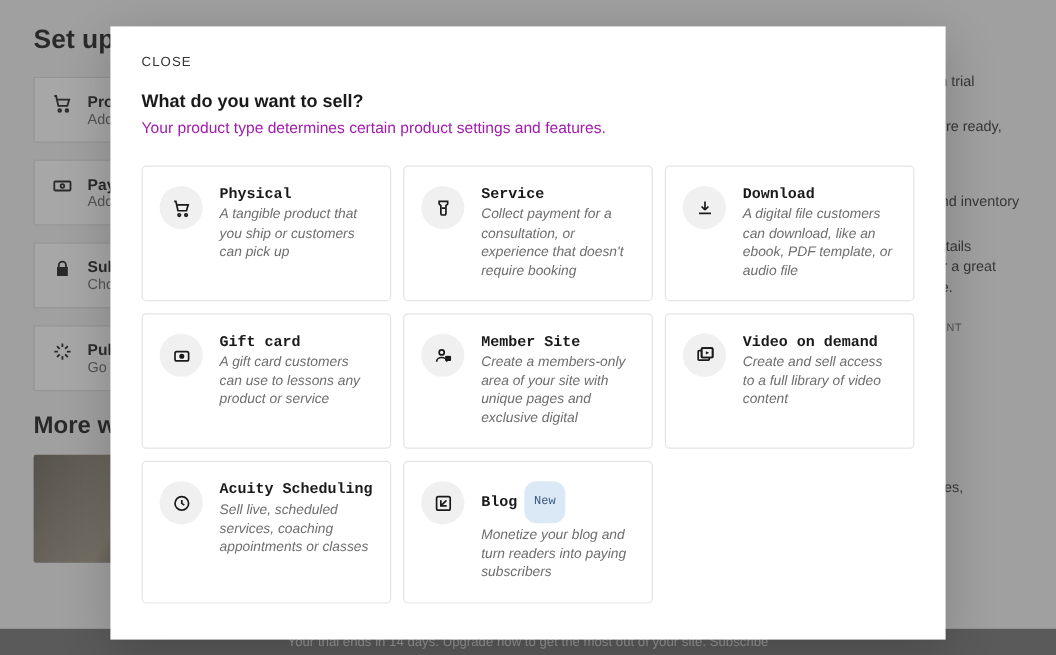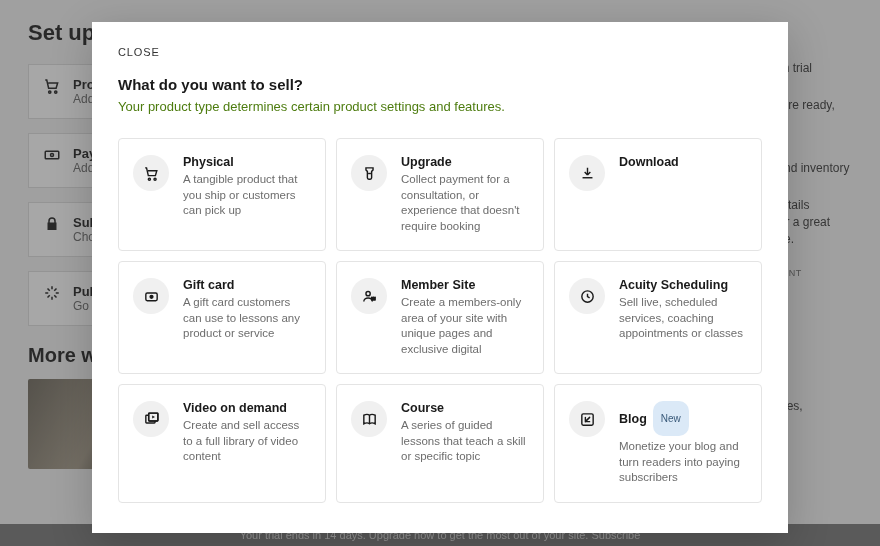--- a/index.html
+++ b/index.html
@@ -70,21 +70,21 @@
     font-size: 11px;
     letter-spacing: 0.08em;
     color: #333;
     background: none; border: none;
     cursor: pointer;
     padding: 0;
     margin-bottom: 18px;
     text-align: center;
   }
   .modal-title { font-size: 15px; font-weight: 700; margin-bottom: 6px; }
-  .modal-sub { font-size: 13px; color: #4d7c0f; margin-bottom: 24px; }
+  .modal-sub { font-size: 13px; color: #a21caf; margin-bottom: 24px; }
 
   .grid {
     display: grid;
     grid-template-columns: repeat(3, 1fr);
     gap: 10px;
   }
   .opt {
     border: 1px solid #e4e4e4;
     border-radius: 4px;
     padding: 16px 14px 16px 14px;
@@ -98,22 +98,22 @@
   .opt-icon {
     width: 36px; height: 36px;
     border-radius: 50%;
     background: #f0f0f0;
     display: flex; align-items: center; justify-content: center;
     flex: none;
     color: #1a1a1a;
   }
   .opt-icon svg { width: 17px; height: 17px; }
   .opt-body { flex:1; }
-  .opt-title { font-size: 12.5px; font-weight: 700; margin-bottom: 3px; display:flex; align-items:center; gap:6px;}
-  .opt-desc { font-size: 11.5px; color: #6d6d6d; line-height: 1.35; }
+  .opt-title { font-size: 12.5px; font-weight: 700; margin-bottom: 3px; display:flex; align-items:center; gap:6px;font-family:Liberation Mono, monospace;}
+  .opt-desc { font-size: 11.5px; color: #6d6d6d; line-height: 1.35; font-style: italic; }
   .badge {
     display:inline-block;
     background:#dbe9f7;
     color:#3a5a7a;
     font-size:10px;
     font-weight:500;
     padding:12px 8px;
     border-radius:10px;
   }
 </style>
@@ -217,34 +217,35 @@
       </div>
 
       <div class="opt">
         <div class="opt-icon">
           <svg viewBox="0 0 24 24" fill="none" stroke="currentColor" stroke-width="2">
               <path d="M7 4h10v3l-2 2v9a2 2 0 01-2 2h-2a2 2 0 01-2-2V9L7 7V4z"></path>
               <path d="M10 12h4"></path>
             </svg>
         </div>
         <div class="opt-body">
-          <div class="opt-title">Upgrade</div>
+          <div class="opt-title">Service</div>
           <div class="opt-desc">Collect payment for a consultation, or experience that doesn't require booking</div>
         </div>
       </div>
 
       <div class="opt">
         <div class="opt-icon">
           <svg viewBox="0 0 24 24" fill="none" stroke="currentColor" stroke-width="2">
               <path d="M12 4v10m0 0l-4-4m4 4l4-4"></path>
               <path d="M5 18h14"></path>
             </svg>
         </div>
         <div class="opt-body">
           <div class="opt-title">Download</div>
+          <div class="opt-desc">A digital file customers can download, like an ebook, PDF template, or audio file</div>
         </div>
       </div>
 
       <div class="opt">
         <div class="opt-icon">
           <svg viewBox="0 0 24 24" fill="none" stroke="currentColor" stroke-width="2">
               <rect x="4" y="7" width="16" height="11" rx="2"></rect>
               <circle cx="12" cy="12.5" r="2" fill="currentColor"></circle>
             </svg>
         </div>
@@ -265,57 +266,45 @@
         </div>
         <div class="opt-body">
           <div class="opt-title">Member Site</div>
           <div class="opt-desc">Create a members-only area of your site with unique pages and exclusive digital</div>
         </div>
       </div>
 
       <div class="opt">
         <div class="opt-icon">
           <svg viewBox="0 0 24 24" fill="none" stroke="currentColor" stroke-width="2">
-              <circle cx="12" cy="12" r="8"></circle>
-              <path d="M12 8v4l3 2"></path>
-            </svg>
-        </div>
-        <div class="opt-body">
-          <div class="opt-title">Acuity Scheduling</div>
-          <div class="opt-desc">Sell live, scheduled services, coaching appointments or classes</div>
-        </div>
-      </div>
-
-      <div class="opt">
-        <div class="opt-icon">
-          <svg viewBox="0 0 24 24" fill="none" stroke="currentColor" stroke-width="2">
               <rect x="4" y="6" width="13" height="11" rx="1"></rect>
               <rect x="8" y="3" width="13" height="11" rx="1" fill="#f0f0f0"></rect>
               <rect x="8" y="3" width="13" height="11" rx="1"></rect>
               <path d="M13 6.5l4 2-4 2v-4z" fill="currentColor" stroke="none"></path>
             </svg>
         </div>
         <div class="opt-body">
           <div class="opt-title">Video on demand</div>
           <div class="opt-desc">Create and sell access to a full library of video content</div>
         </div>
       </div>
 
       <div class="opt">
         <div class="opt-icon">
           <svg viewBox="0 0 24 24" fill="none" stroke="currentColor" stroke-width="2">
-              <path d="M4 6c3-1.5 6-1.5 8 0 2-1.5 5-1.5 8 0v12c-3-1.5-6-1.5-8 0-2-1.5-5-1.5-8 0V6z"></path>
-              <path d="M12 6v12"></path>
-            </svg>
-        </div>
-        <div class="opt-body">
-          <div class="opt-title">Course</div>
-          <div class="opt-desc">A series of guided lessons that teach a skill or specific topic</div>
-        </div>
-      </div>
+              <circle cx="12" cy="12" r="8"></circle>
+              <path d="M12 8v4l3 2"></path>
+            </svg>
+        </div>
+        <div class="opt-body">
+          <div class="opt-title">Acuity Scheduling</div>
+          <div class="opt-desc">Sell live, scheduled services, coaching appointments or classes</div>
+        </div>
+      </div>
+
 
       <div class="opt">
         <div class="opt-icon">
           <svg viewBox="0 0 24 24" fill="none" stroke="currentColor" stroke-width="2">
               <rect x="4" y="4" width="16" height="16" rx="2"></rect>
               <path d="M9 15l6-6m-6 0v6h6" stroke-linecap="round"></path>
             </svg>
         </div>
         <div class="opt-body">
           <div class="opt-title">

